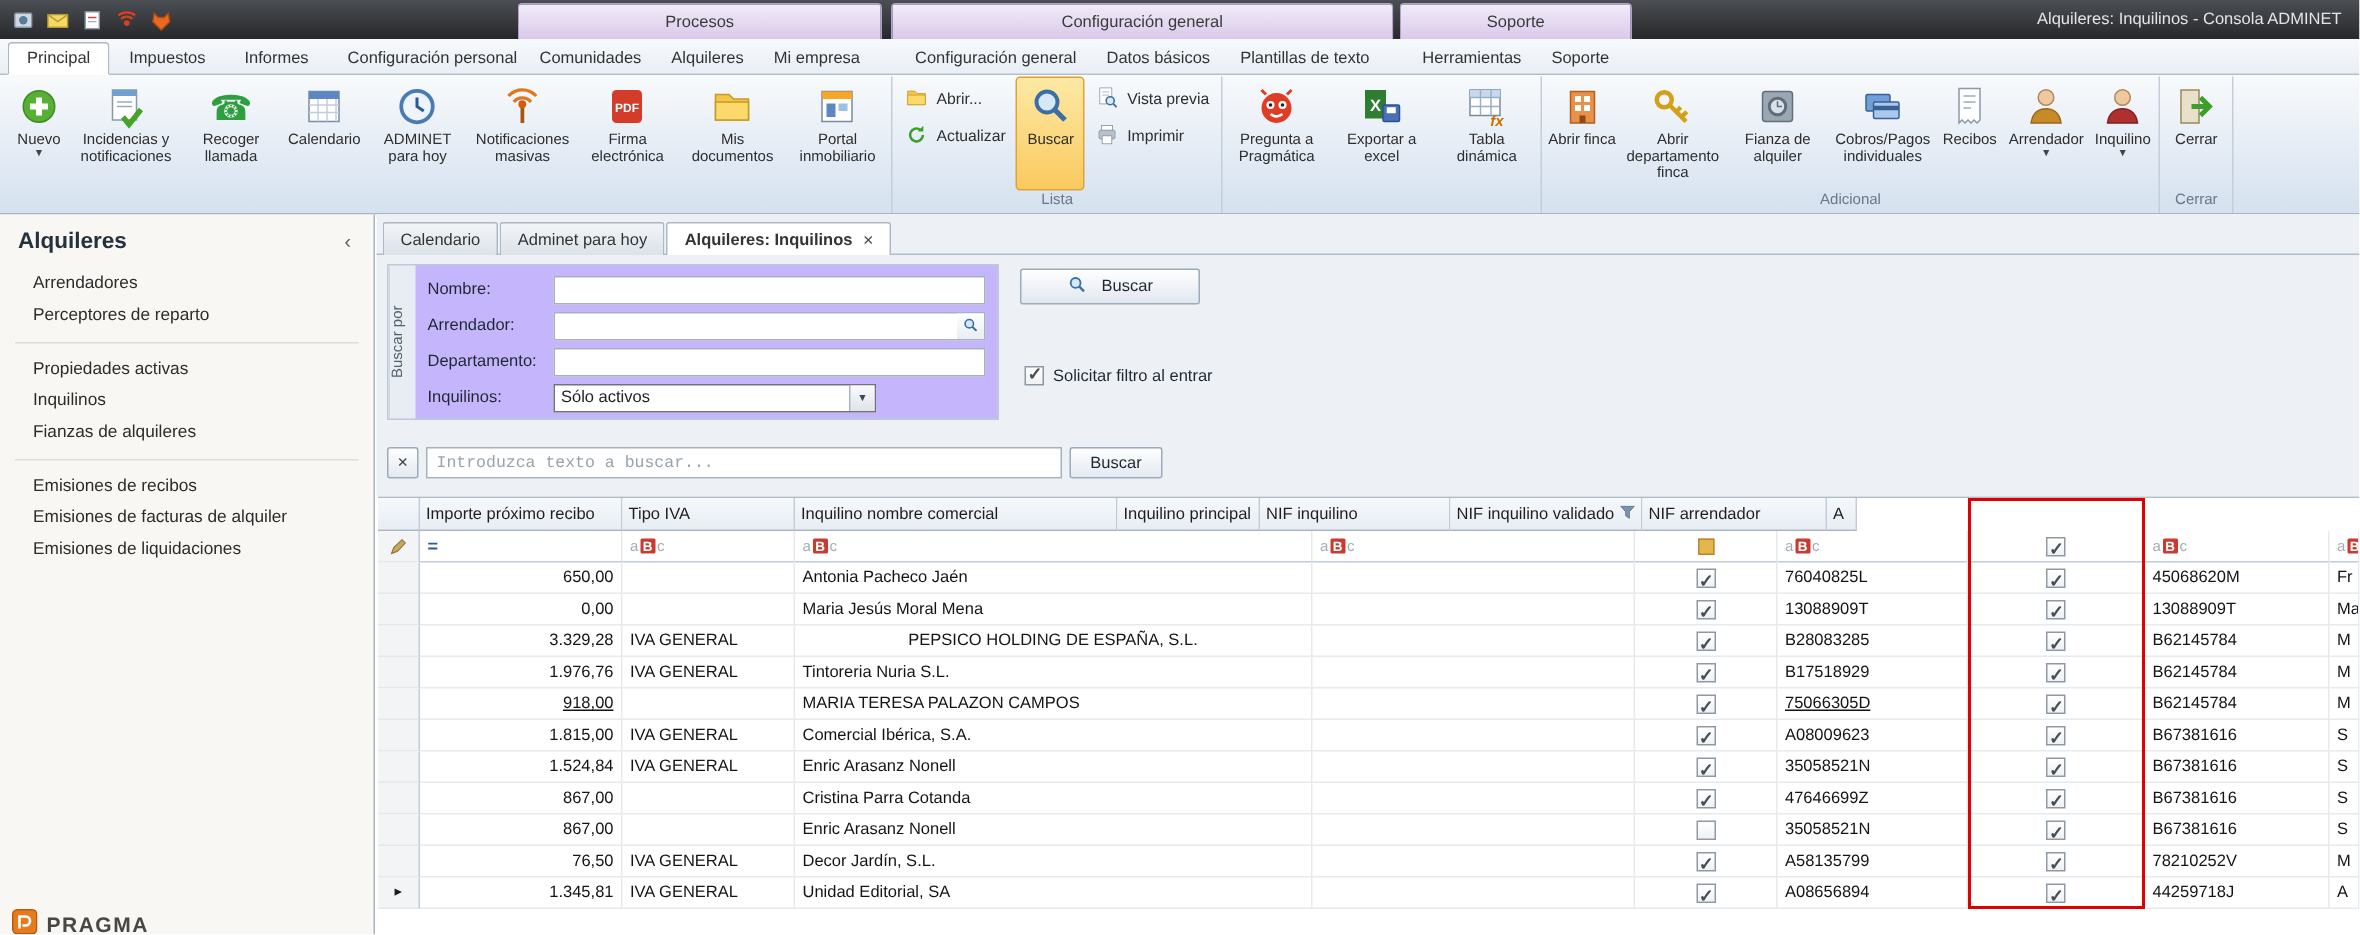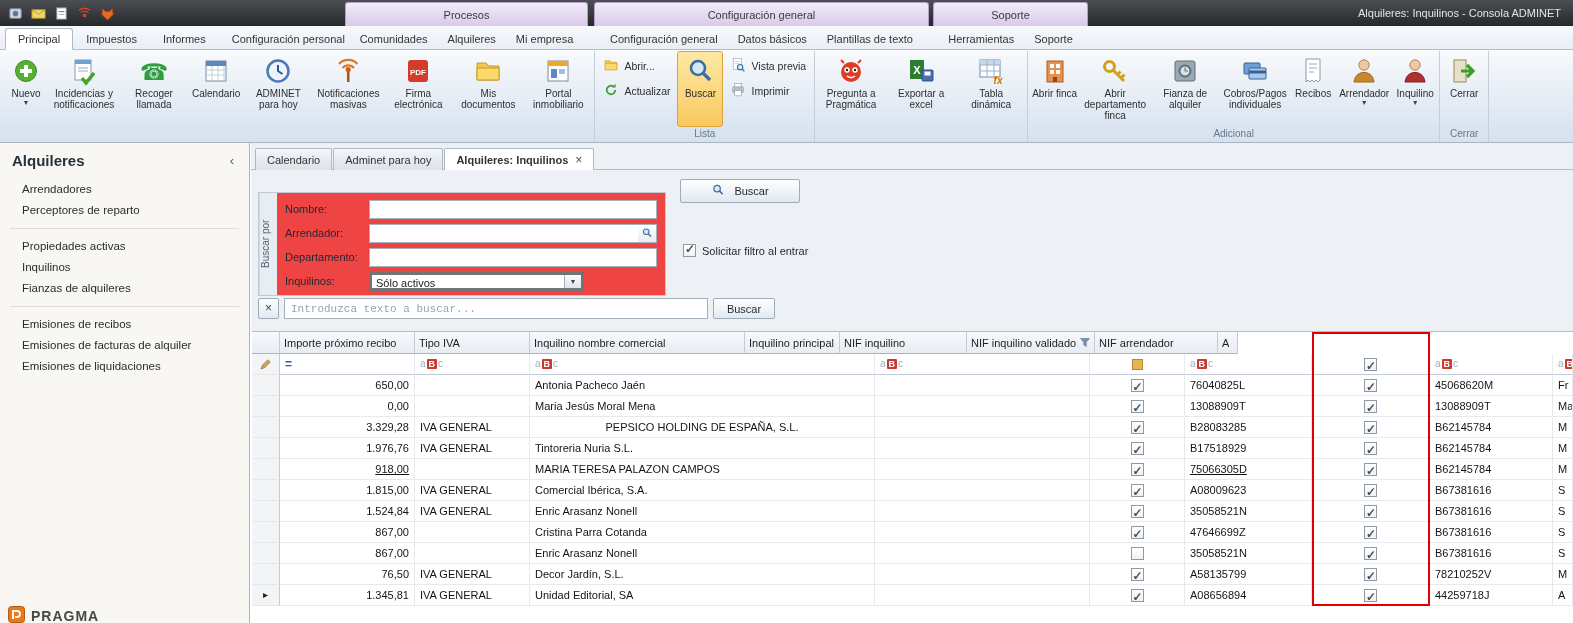--- a/index.html
+++ b/index.html
@@ -46,29 +46,29 @@
 
 .content{position:absolute;left:251px;top:143px;right:0;bottom:0;background:#fff}
 .top-panel{position:absolute;left:0;top:0;right:0;height:188px;background:#edf1f6}
 .tabline{position:absolute;left:0;right:0;top:26px;height:1px;background:#b2bdca;z-index:1}
 .doctabs{position:absolute;left:4px;top:5px;height:22px;display:flex;gap:1px;z-index:2}
 .dtab{display:flex;align-items:center;gap:7px;padding:0 11px;font-size:11px;color:#333;background:linear-gradient(#f3f5f8,#dce2e9);border:1px solid #aeb9c6;border-bottom:none;border-radius:2px 2px 0 0;line-height:20px;cursor:pointer}
 .dtab.active{background:#fff;font-weight:bold;height:22px}
 .dtab .close{font-size:12px;color:#49525a;font-weight:normal}
 
 
-.fpanel{position:absolute;left:7px;top:49px;width:408px;height:104px;border:1px solid #c0cad5;background:#ef4444;display:flex}
+.fpanel{position:absolute;left:7px;top:33px;width:408px;height:104px;border:1px solid #c0cad5;background:#c4b5fd;display:flex}
 .fside{width:18px;background:#e7edf3;border-right:1px solid #d2dae2;writing-mode:vertical-rl;transform:rotate(180deg);text-align:center;font-size:10px;color:#55636f}
 .ffields{flex:1;padding-top:4px}
 .frow{display:flex;align-items:center;height:24px;padding-left:8px}
 .flabel{width:84px;font-size:11px;color:#1e2830}
 .fctrl{position:relative}
 .fctrl input{width:288px;height:19px;border:1px solid #a5b1bd;padding:0 4px;font-size:11px;background:#fff}
 .mag-btn{position:absolute;right:1px;top:1px;width:18px;height:17px;display:flex;align-items:center;justify-content:center;background:linear-gradient(#fff,#e8edf3);cursor:pointer}
-.combo{display:flex;width:215px;height:19px;border:3px solid #737373;background:#fff;cursor:pointer}
+.combo{display:flex;width:215px;height:19px;border:1px solid #737373;background:#fff;cursor:pointer}
 .combo .val{flex:1;padding:2px 4px;font-size:11px;color:#222;white-space:nowrap;overflow:hidden}
 .combo .drop{width:17px;background:linear-gradient(#fafbfd,#dee4eb);border-left:1px solid #a5b1bd;display:flex;align-items:center;justify-content:center;font-size:7px;color:#3e4750}
 .fsearch-btn{position:absolute;left:429px;top:36px;width:120px;height:24px;display:flex;align-items:center;justify-content:center;gap:9px;background:linear-gradient(#fefefe,#e2e8f0);border:1px solid #9cacbd;border-radius:2px;font-size:11px;color:#1e2830}
 .fcheck{position:absolute;left:432px;top:101px;display:flex;align-items:center;gap:6px;font-size:11px;color:#1e2830;cursor:pointer}
 
 
 .searchrow{position:absolute;left:7px;top:155px;display:flex;gap:5px;align-items:center}
 .clear-btn{width:21px;height:21px;border:1px solid #9cacbd;background:linear-gradient(#fefefe,#e4eaf1);font-size:12px;color:#3e4750;border-radius:2px;line-height:17px}
 .search-input{width:424px;height:21px;border:1px solid #a5b1bd;padding:0 6px;font-size:11px;color:#333}
 .search-input::placeholder{color:#98a3ad}

